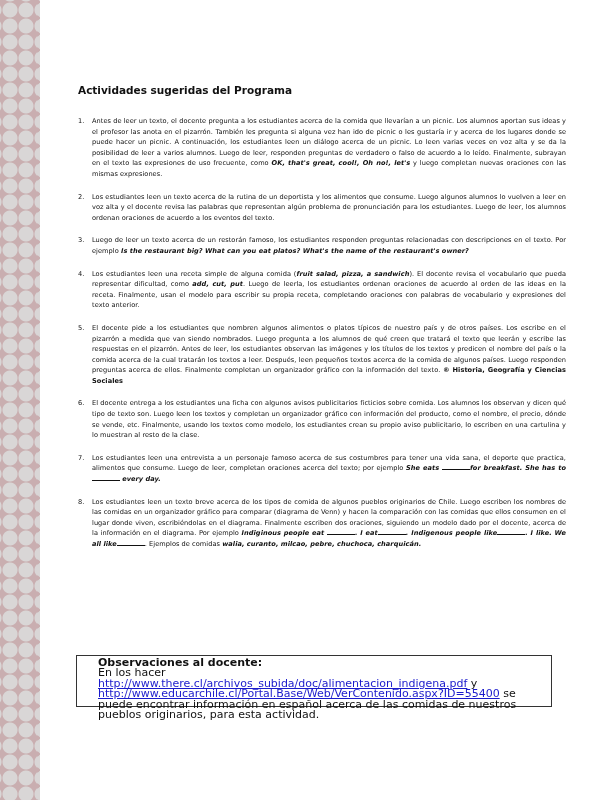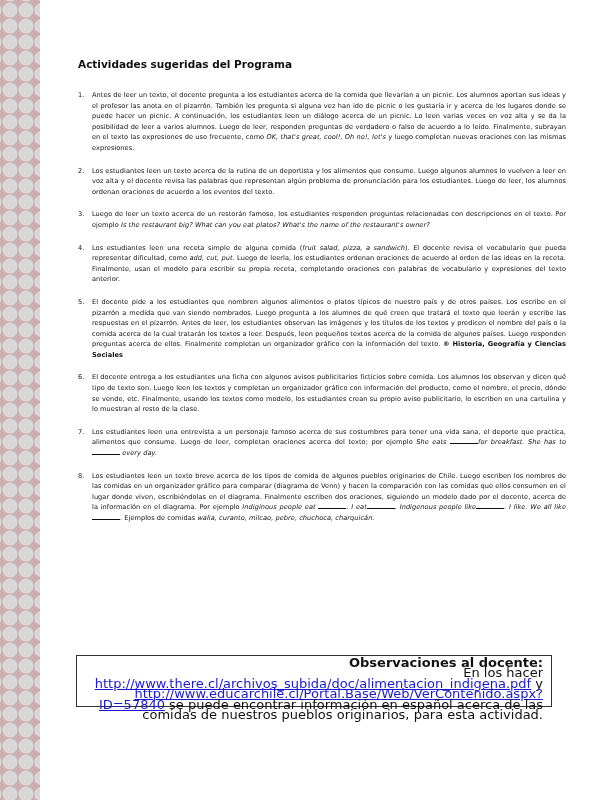--- a/index.html
+++ b/index.html
@@ -17,43 +17,43 @@
     background-size: 16px 16px;
     background-position: 2px 2px;
   }
   .side-band::after {
     content: ""; position: absolute; right: -3px; top: 0; width: 6px; height: 100%;
     background-image: radial-gradient(circle at 0 50%, #c9aeb0 0, #c9aeb0 2px, transparent 3px);
     background-size: 6px 16px;
     background-position: 0 10px;
   }
   .content {
-    position: absolute; left: 78px; top: 58px; width: 488px;
+    position: absolute; left: 78px; top: 84px; width: 488px;
   }
   .title {
     font-size: 10.5px; font-weight: bold; margin: 0 0 20px 0; color: #111;
   }
   ol.activities {
     list-style: none; margin: 0; padding: 0;
   }
   ol.activities li {
     position: relative; padding-left: 14px;
     font-size: 6.6px; line-height: 10.6px; text-align: justify;
     margin-bottom: 12px; letter-spacing: 0.05px;
   }
   .num {
     position: absolute; left: 0; top: 0;
   }
-  .it { font-style: italic; }
+  .it { font-style: italic; font-weight: bold; }
   .bold { font-weight: bold; }
   .blank { display: inline-block; width: 28px; border-bottom: 0.8px solid #111; height: 6px; vertical-align: baseline; }
   .obs-box {
     position: absolute; left: 76px; top: 655px; width: 476px; height: 52px;
-    border: 1px solid #333; padding: 2px 8px; box-sizing: border-box;
-    font-size: 13px; line-height: 10.4px; text-align: right;
+    border: 1px solid #333; padding: 2px 21px; box-sizing: border-box;
+    font-size: 11px; line-height: 10.4px;
   }
   .obs-title { font-weight: bold; }
   .link { color: #1a1acc; text-decoration: underline; }
 </style>
 </head>
 <body>
 
 <div class="side-band"></div>
 
 <div class="content">
@@ -92,15 +92,15 @@
       <span class="num">8.</span>
       <span>Los estudiantes leen un texto breve acerca de los tipos de comida de algunos pueblos originarios de Chile. Luego escriben los nombres de las comidas en un organizador gráfico para comparar (diagrama de Venn) y hacen la comparación con las comidas que ellos consumen en el lugar donde viven, escribiéndolas en el diagrama. Finalmente escriben dos oraciones, siguiendo un modelo dado por el docente, acerca de la información en el diagrama. Por ejemplo </span><span class="it">Indiginous people eat</span> <span class="blank"></span><span class="it">. I eat</span><span class="blank"></span><span class="it">. Indigenous people like</span><span class="blank"></span><span class="it">. I like. We all like</span><span class="blank"></span><span>. Ejemplos de comidas </span><span class="it">walia, curanto, milcao, pebre, chuchoca, charquicán.</span>
     </li>
   </ol>
 </div>
 
 <div class="obs-box">
   <div class="obs-title">Observaciones al docente:</div>
   <div>
     <span>En los hacer </span><a class="link">http://www.there.cl/archivos_subida/doc/alimentacion_indigena.pdf</a><span> y</span><br>
-    <a class="link">http://www.educarchile.cl/Portal.Base/Web/VerContenido.aspx?ID=57840</a><span> se puede encontrar información en español acerca de las comidas de nuestros pueblos originarios, para esta actividad.</span>
+    <a class="link">http://www.educarchile.cl/Portal.Base/Web/VerContenido.aspx?ID=55400</a><span> se puede encontrar información en español acerca de las comidas de nuestros pueblos originarios, para esta actividad.</span>
   </div>
 </div>
 
 </body></html>

